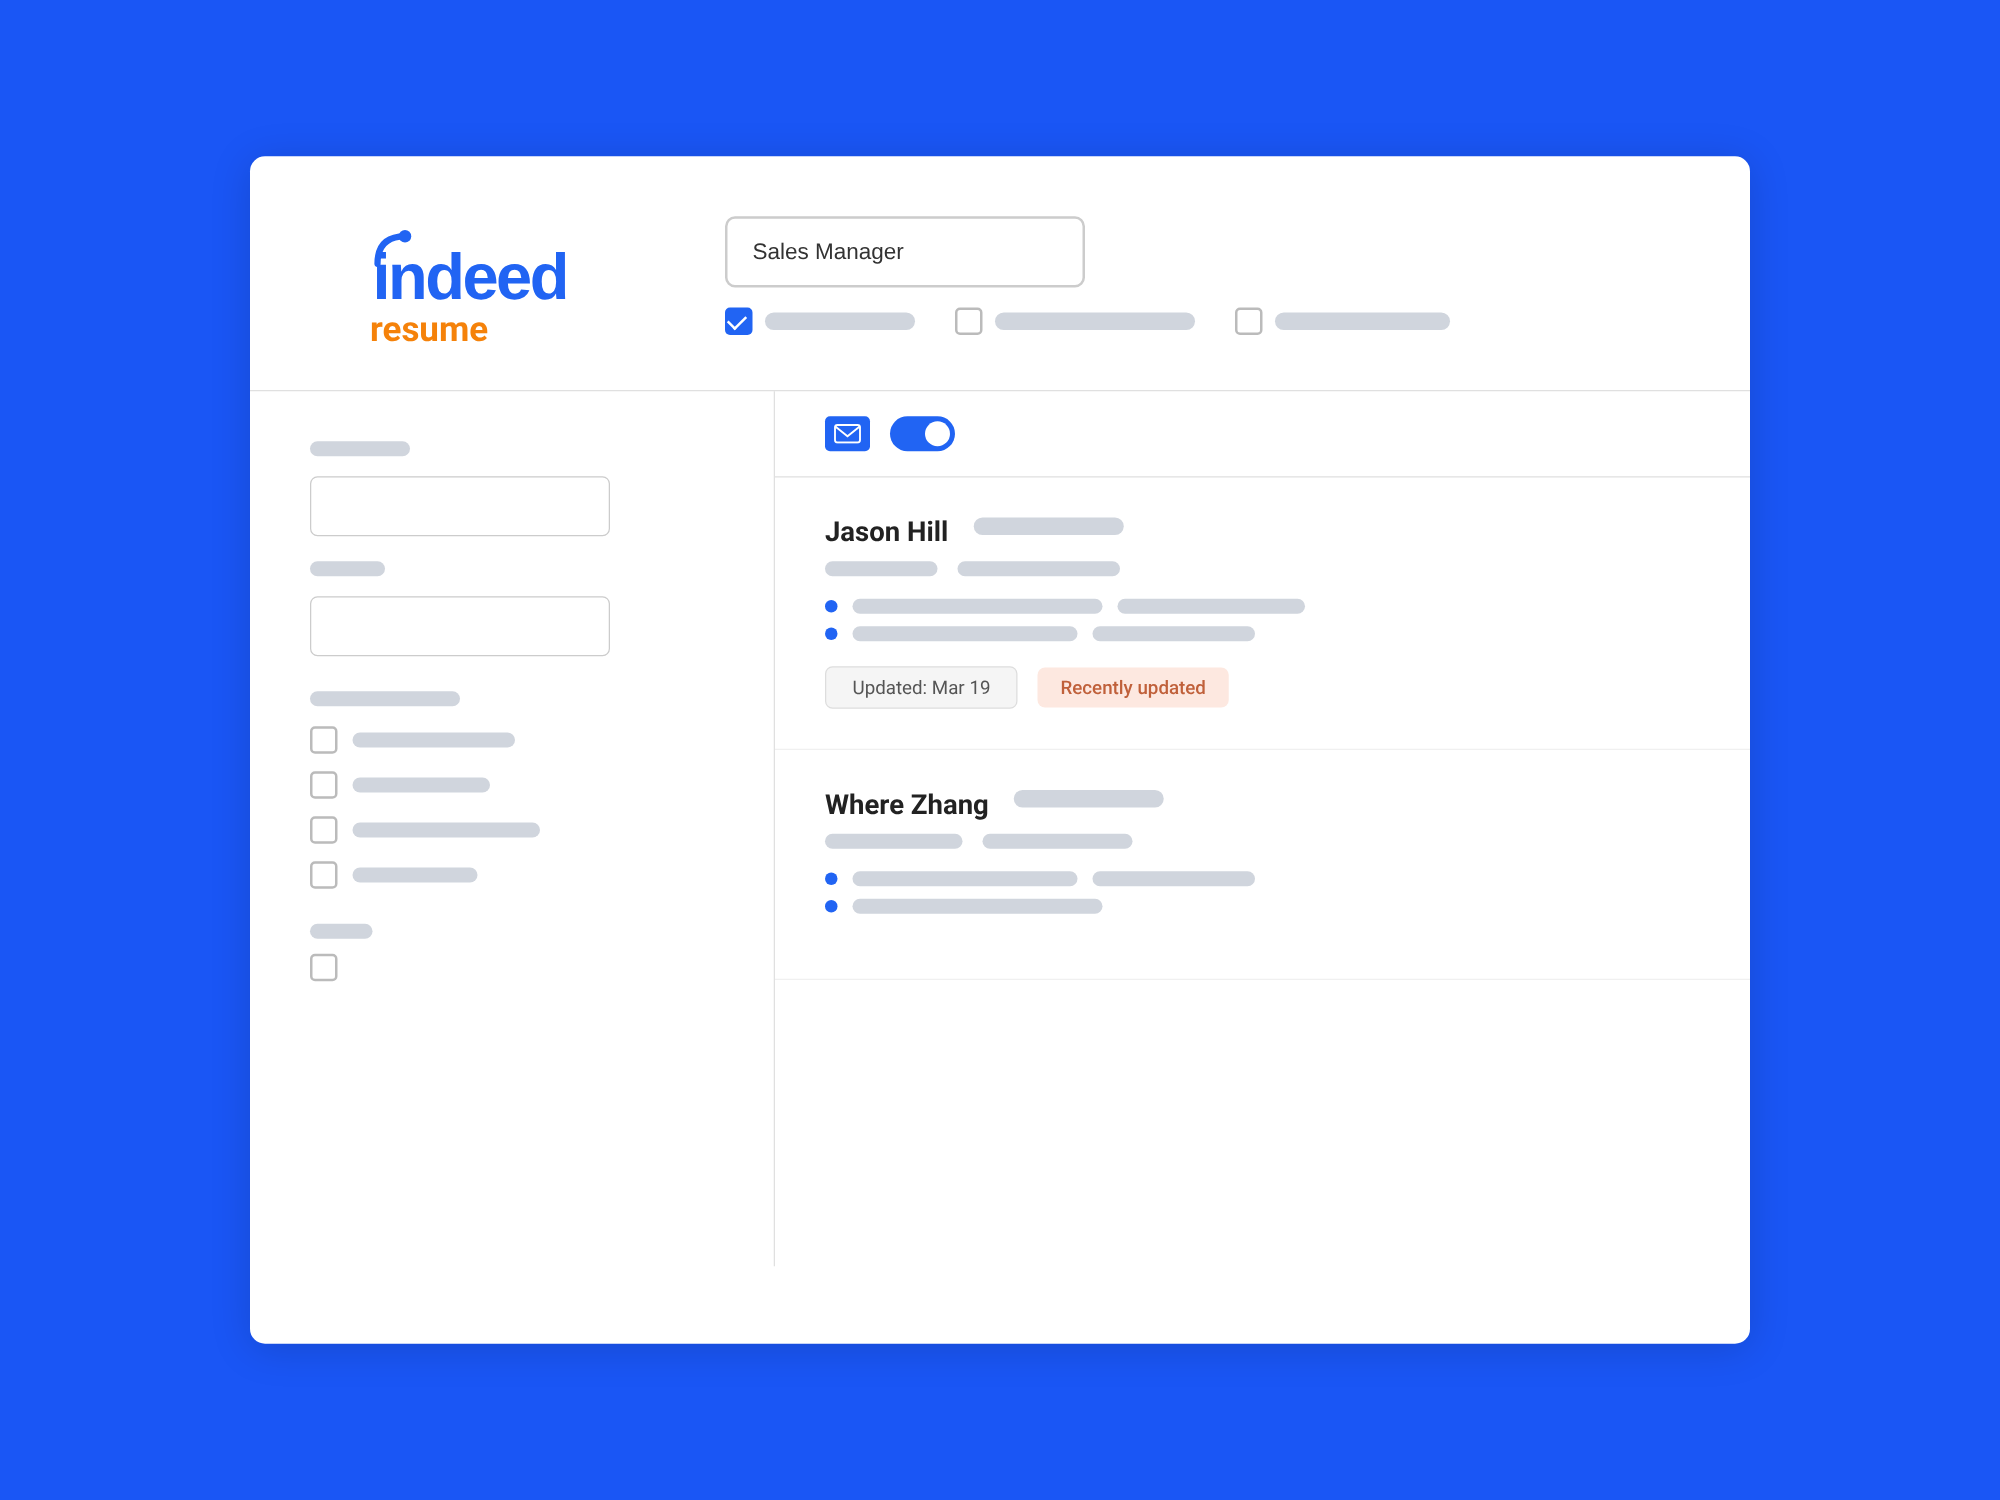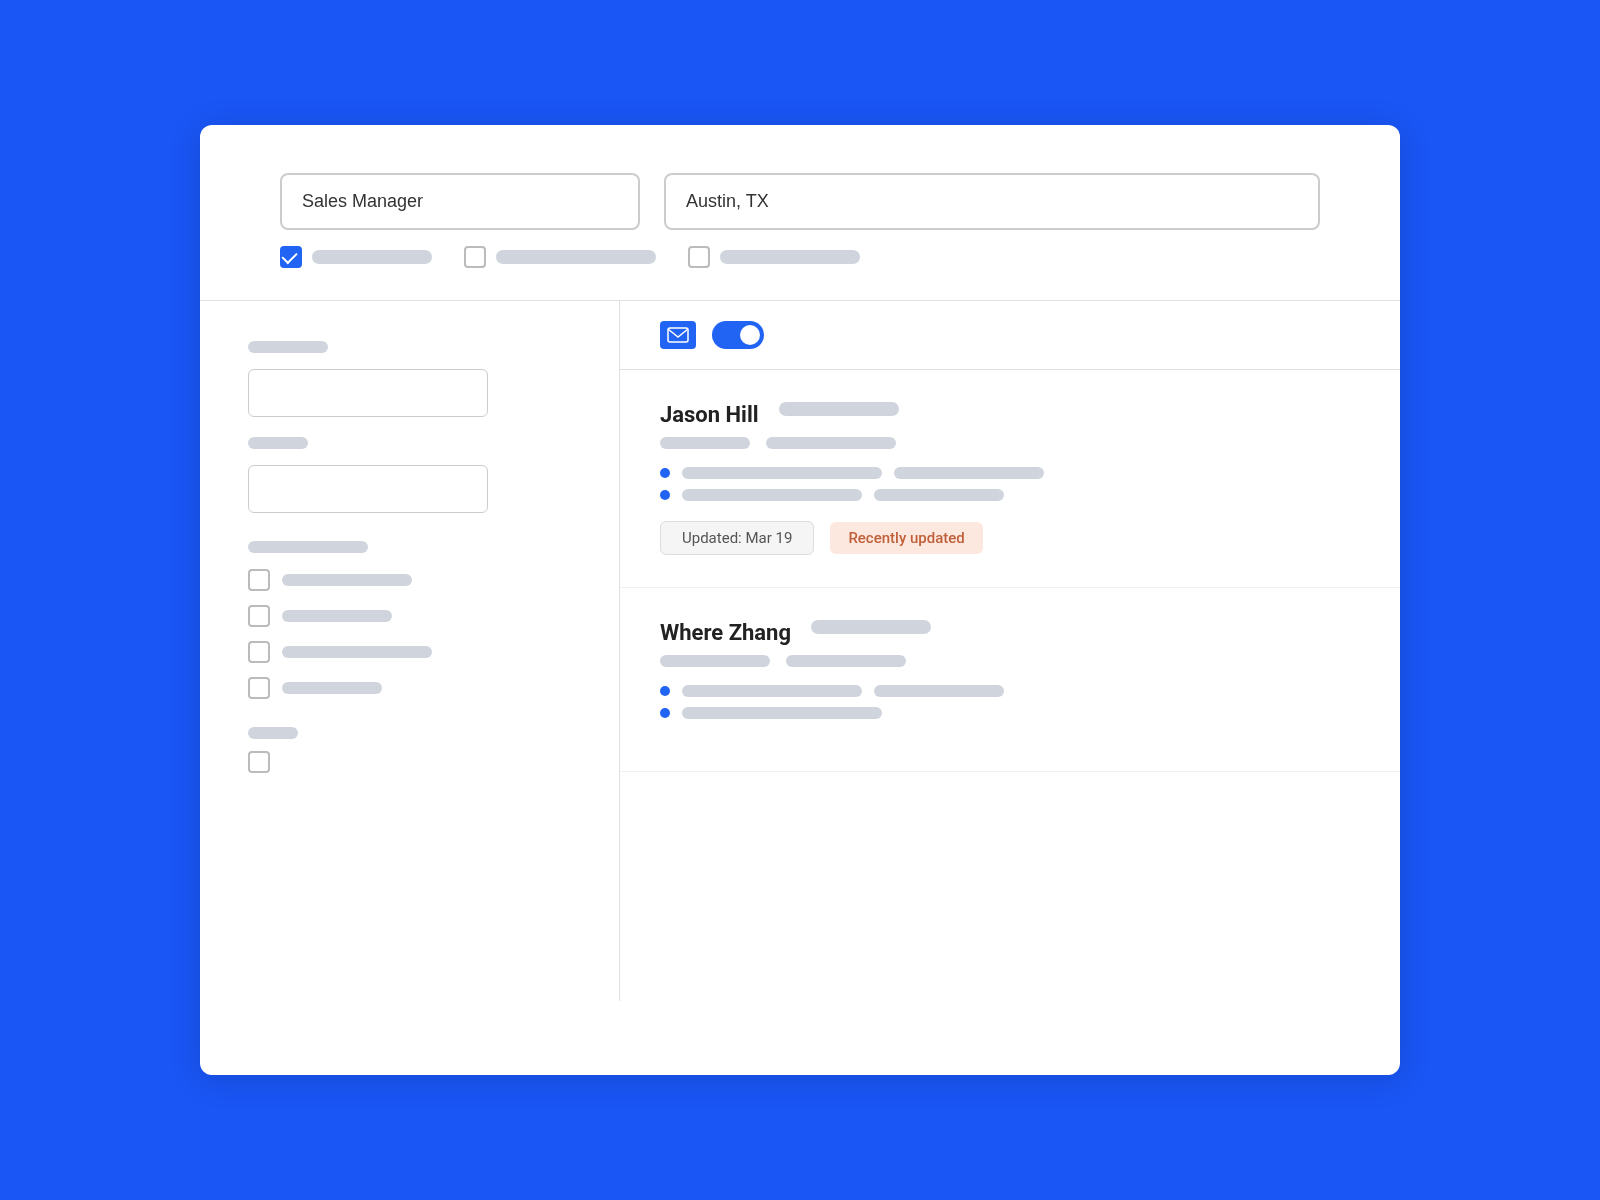--- a/index.html
+++ b/index.html
@@ -75,21 +75,21 @@
     .search-input-box {
       background: #fff;
       border: 2px solid #ccc;
       border-radius: 8px;
       padding: 16px 20px;
       font-size: 18px;
       color: #333;
       outline: none;
     }
     .search-input-box.what {
-      width: 360px;
+      width: 288px;
     }
     .search-input-box.where {
       flex: 1;
     }
     .filter-row {
       display: flex;
       align-items: center;
       gap: 32px;
     }
     .filter-item {
@@ -342,25 +342,38 @@
       border-radius: 6px;
     }
   </style>
 </head>
 <body>
 
 <div class="main-card">
 
   <div class="header">
 
+    <div class="logo-area">
+      <div class="logo-indeed">
+
+        <svg width="220" height="70" viewBox="0 0 220 70" style="display:block;">
+
+          <path d="M 22 30 Q 22 8, 44 8" stroke="#2164f3" stroke-width="5" fill="none" stroke-linecap="round"></path>
+
+          <circle cx="44" cy="8" r="5" fill="#2164f3"></circle>
+
+          <text x="18" y="58" font-size="52" font-weight="900" fill="#2164f3" font-family="-apple-system, BlinkMacSystemFont, 'Segoe UI', sans-serif" letter-spacing="-2">indeed</text>
+        </svg>
+      </div>
+      <div class="logo-resume">resume</div>
+    </div>
 
     <div class="search-area">
       <div class="search-inputs">
         <input class="search-input-box what" value="Sales Manager" type="text" style="">
-        <input class="search-input-box where" value="Austin, TX" type="text" style="">
       </div>
 
       <div class="filter-row">
         <div class="filter-item">
           <div class="checkbox-checked"></div>
           <div class="filter-label-pill"></div>
         </div>
         <div class="filter-item">
           <div class="checkbox-empty"></div>
           <div class="filter-label-pill wide"></div>

